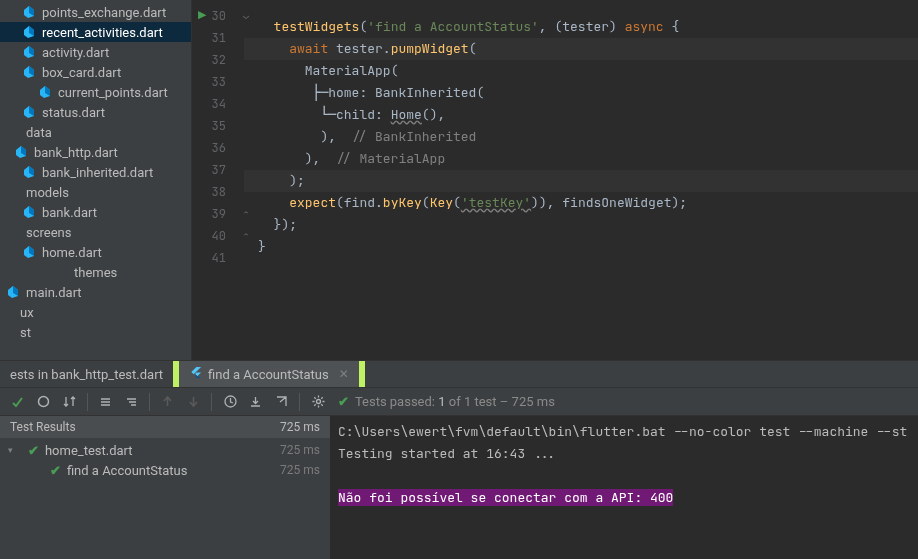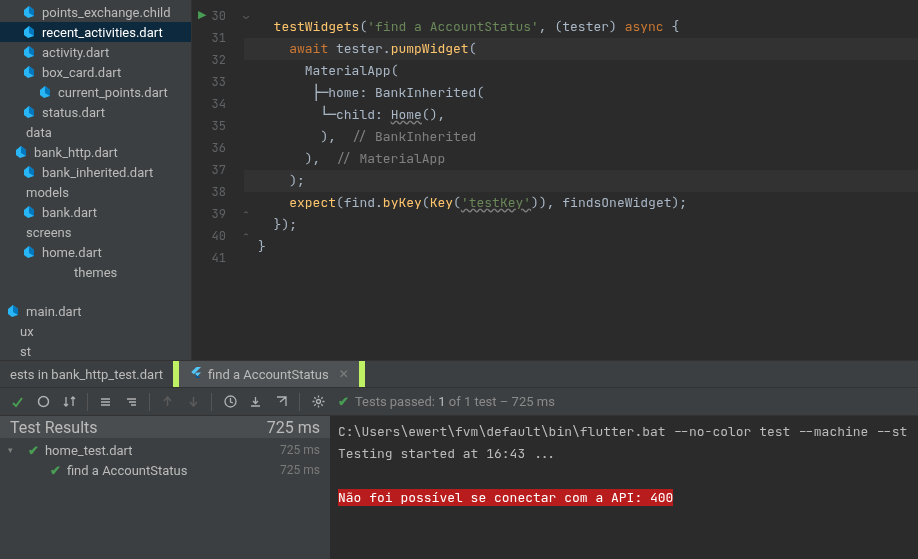--- a/index.html
+++ b/index.html
@@ -194,21 +194,21 @@
     flex-direction: column;
   }
   .results-header {
     height: 22px;
     background: #4a4d4f;
     display: flex;
     align-items: center;
     justify-content: space-between;
     padding: 8px 10px;
     color: #bbbbbb;
-    font-size: 16px;
+    font-size: 12px;
   }
   .results-tree {
     padding-top: 2px;
   }
   .result-row {
     height: 20px;
     display: flex;
     align-items: center;
     justify-content: space-between;
     padding: 0 10px 0 8px;
@@ -226,39 +226,39 @@
     background: #2b2b2b;
     font-family: "JetBrains Mono","Consolas",monospace;
     font-size: 13px;
     line-height: 22px;
     padding: 5px 8px;
     color: #bbbbbb;
     white-space: pre;
     overflow: hidden;
   }
   .console .sel {
-    background: #b91c1c;
+    background: #701a75;
     color: #ffffff;
   }
   .chev { font-size: 9px; color: #808080; margin-right: 4px; display: inline-block; width: 10px; }
 </style>
 </head>
 <body>
 
 <div class="upper">
   <div class="sidebar">
     <div class="file-tree" id="file-tree">
         <div class="tree-item" style="padding-left: 22px;">
           <span class="file-icon">
             <svg width="14" height="14" viewBox="0 0 14 14">
               <path d="M2 5 L7 1 L12 5 L12 11 L6 13 L2 10 Z" fill="#29b6f6"></path>
               <path d="M7 1 L12 5 L12 11 L7 8 Z" fill="#0277bd"></path>
             </svg>
           </span>
-          <span>points_exchange.child</span>
+          <span>points_exchange.dart</span>
         </div>
         <div class="tree-item selected" style="padding-left: 22px;">
           <span class="file-icon">
             <svg width="14" height="14" viewBox="0 0 14 14">
               <path d="M2 5 L7 1 L12 5 L12 11 L6 13 L2 10 Z" fill="#29b6f6"></path>
               <path d="M7 1 L12 5 L12 11 L7 8 Z" fill="#0277bd"></path>
             </svg>
           </span>
           <span>recent_activities.dart</span>
         </div>
@@ -343,21 +343,21 @@
               <path d="M2 5 L7 1 L12 5 L12 11 L6 13 L2 10 Z" fill="#29b6f6"></path>
               <path d="M7 1 L12 5 L12 11 L7 8 Z" fill="#0277bd"></path>
             </svg>
           </span>
           <span>home.dart</span>
         </div>
         <div class="tree-item" style="padding-left: 6px; gap: 48px;">
           <span class="file-icon"></span>
           <span>themes</span>
         </div>
-        <div class="tree-item" style="padding-left: 6px; margin-top: 19px;">
+        <div class="tree-item" style="padding-left: 6px;">
           <span class="file-icon">
             <svg width="14" height="14" viewBox="0 0 14 14">
               <path d="M2 5 L7 1 L12 5 L12 11 L6 13 L2 10 Z" fill="#29b6f6"></path>
               <path d="M7 1 L12 5 L12 11 L7 8 Z" fill="#0277bd"></path>
             </svg>
           </span>
           <span>main.dart</span>
         </div>
         <div class="tree-item" style="padding-left: 0px;">
           <span class="file-icon"></span>

